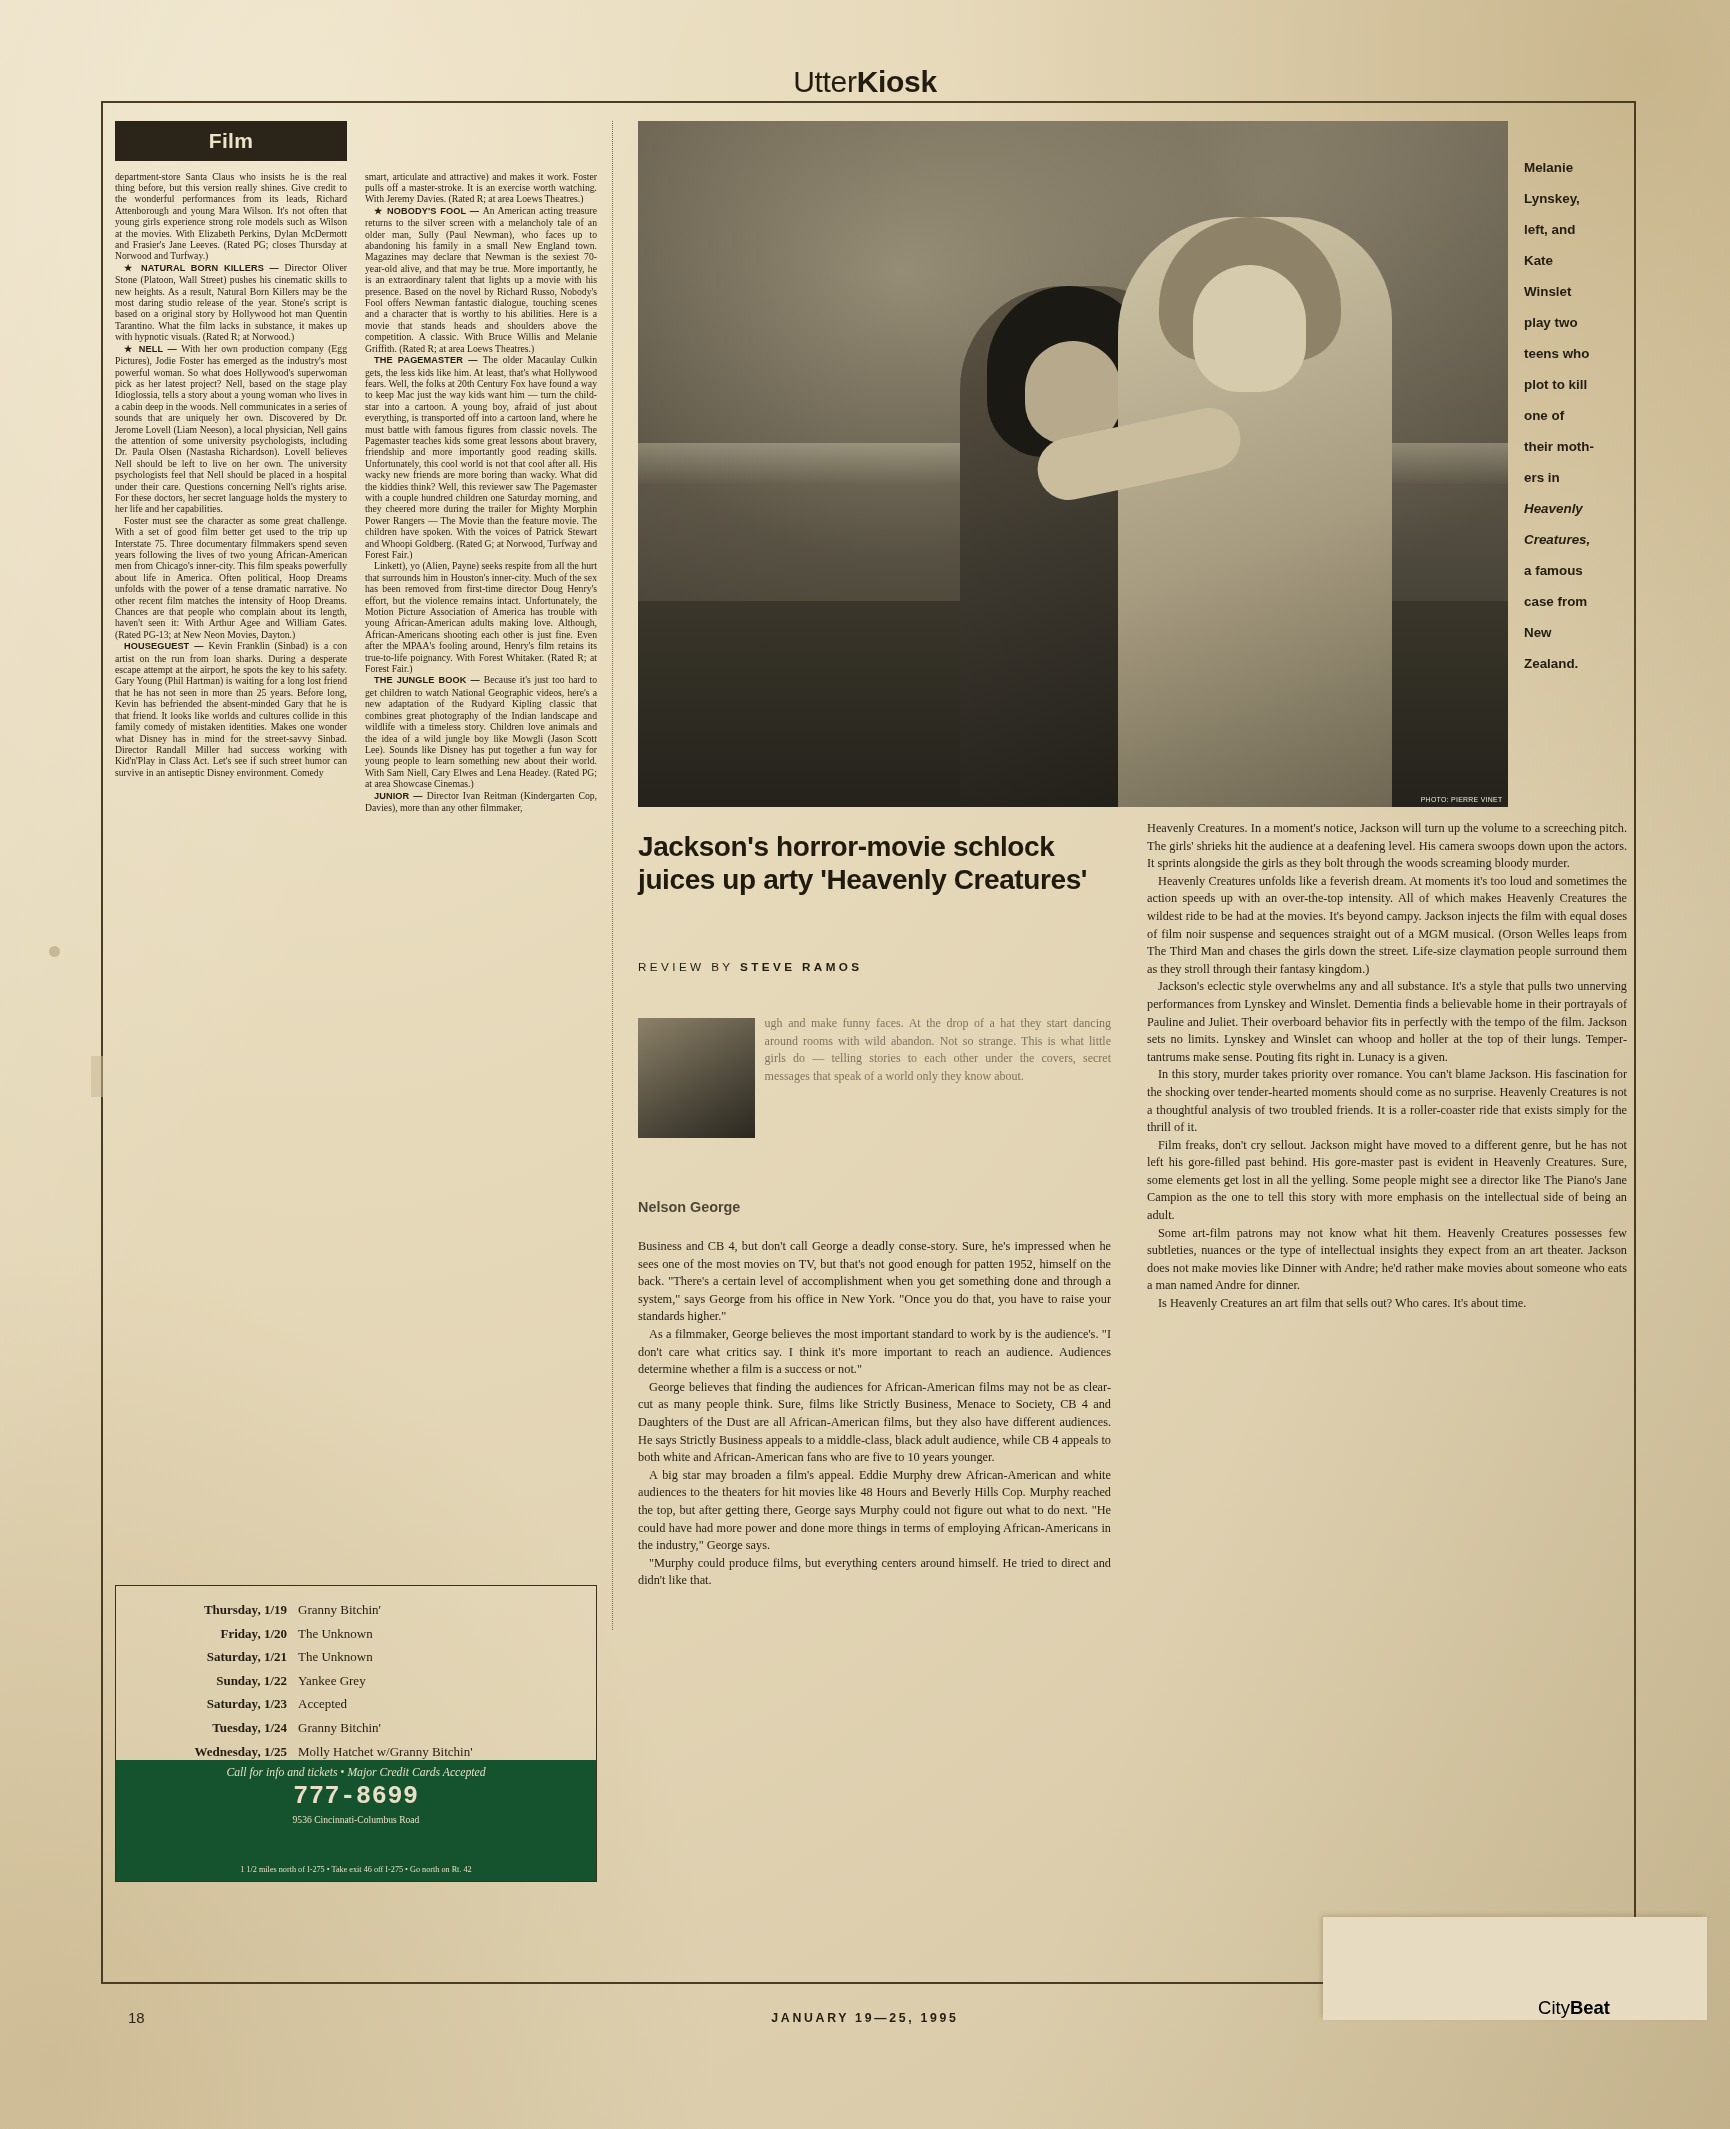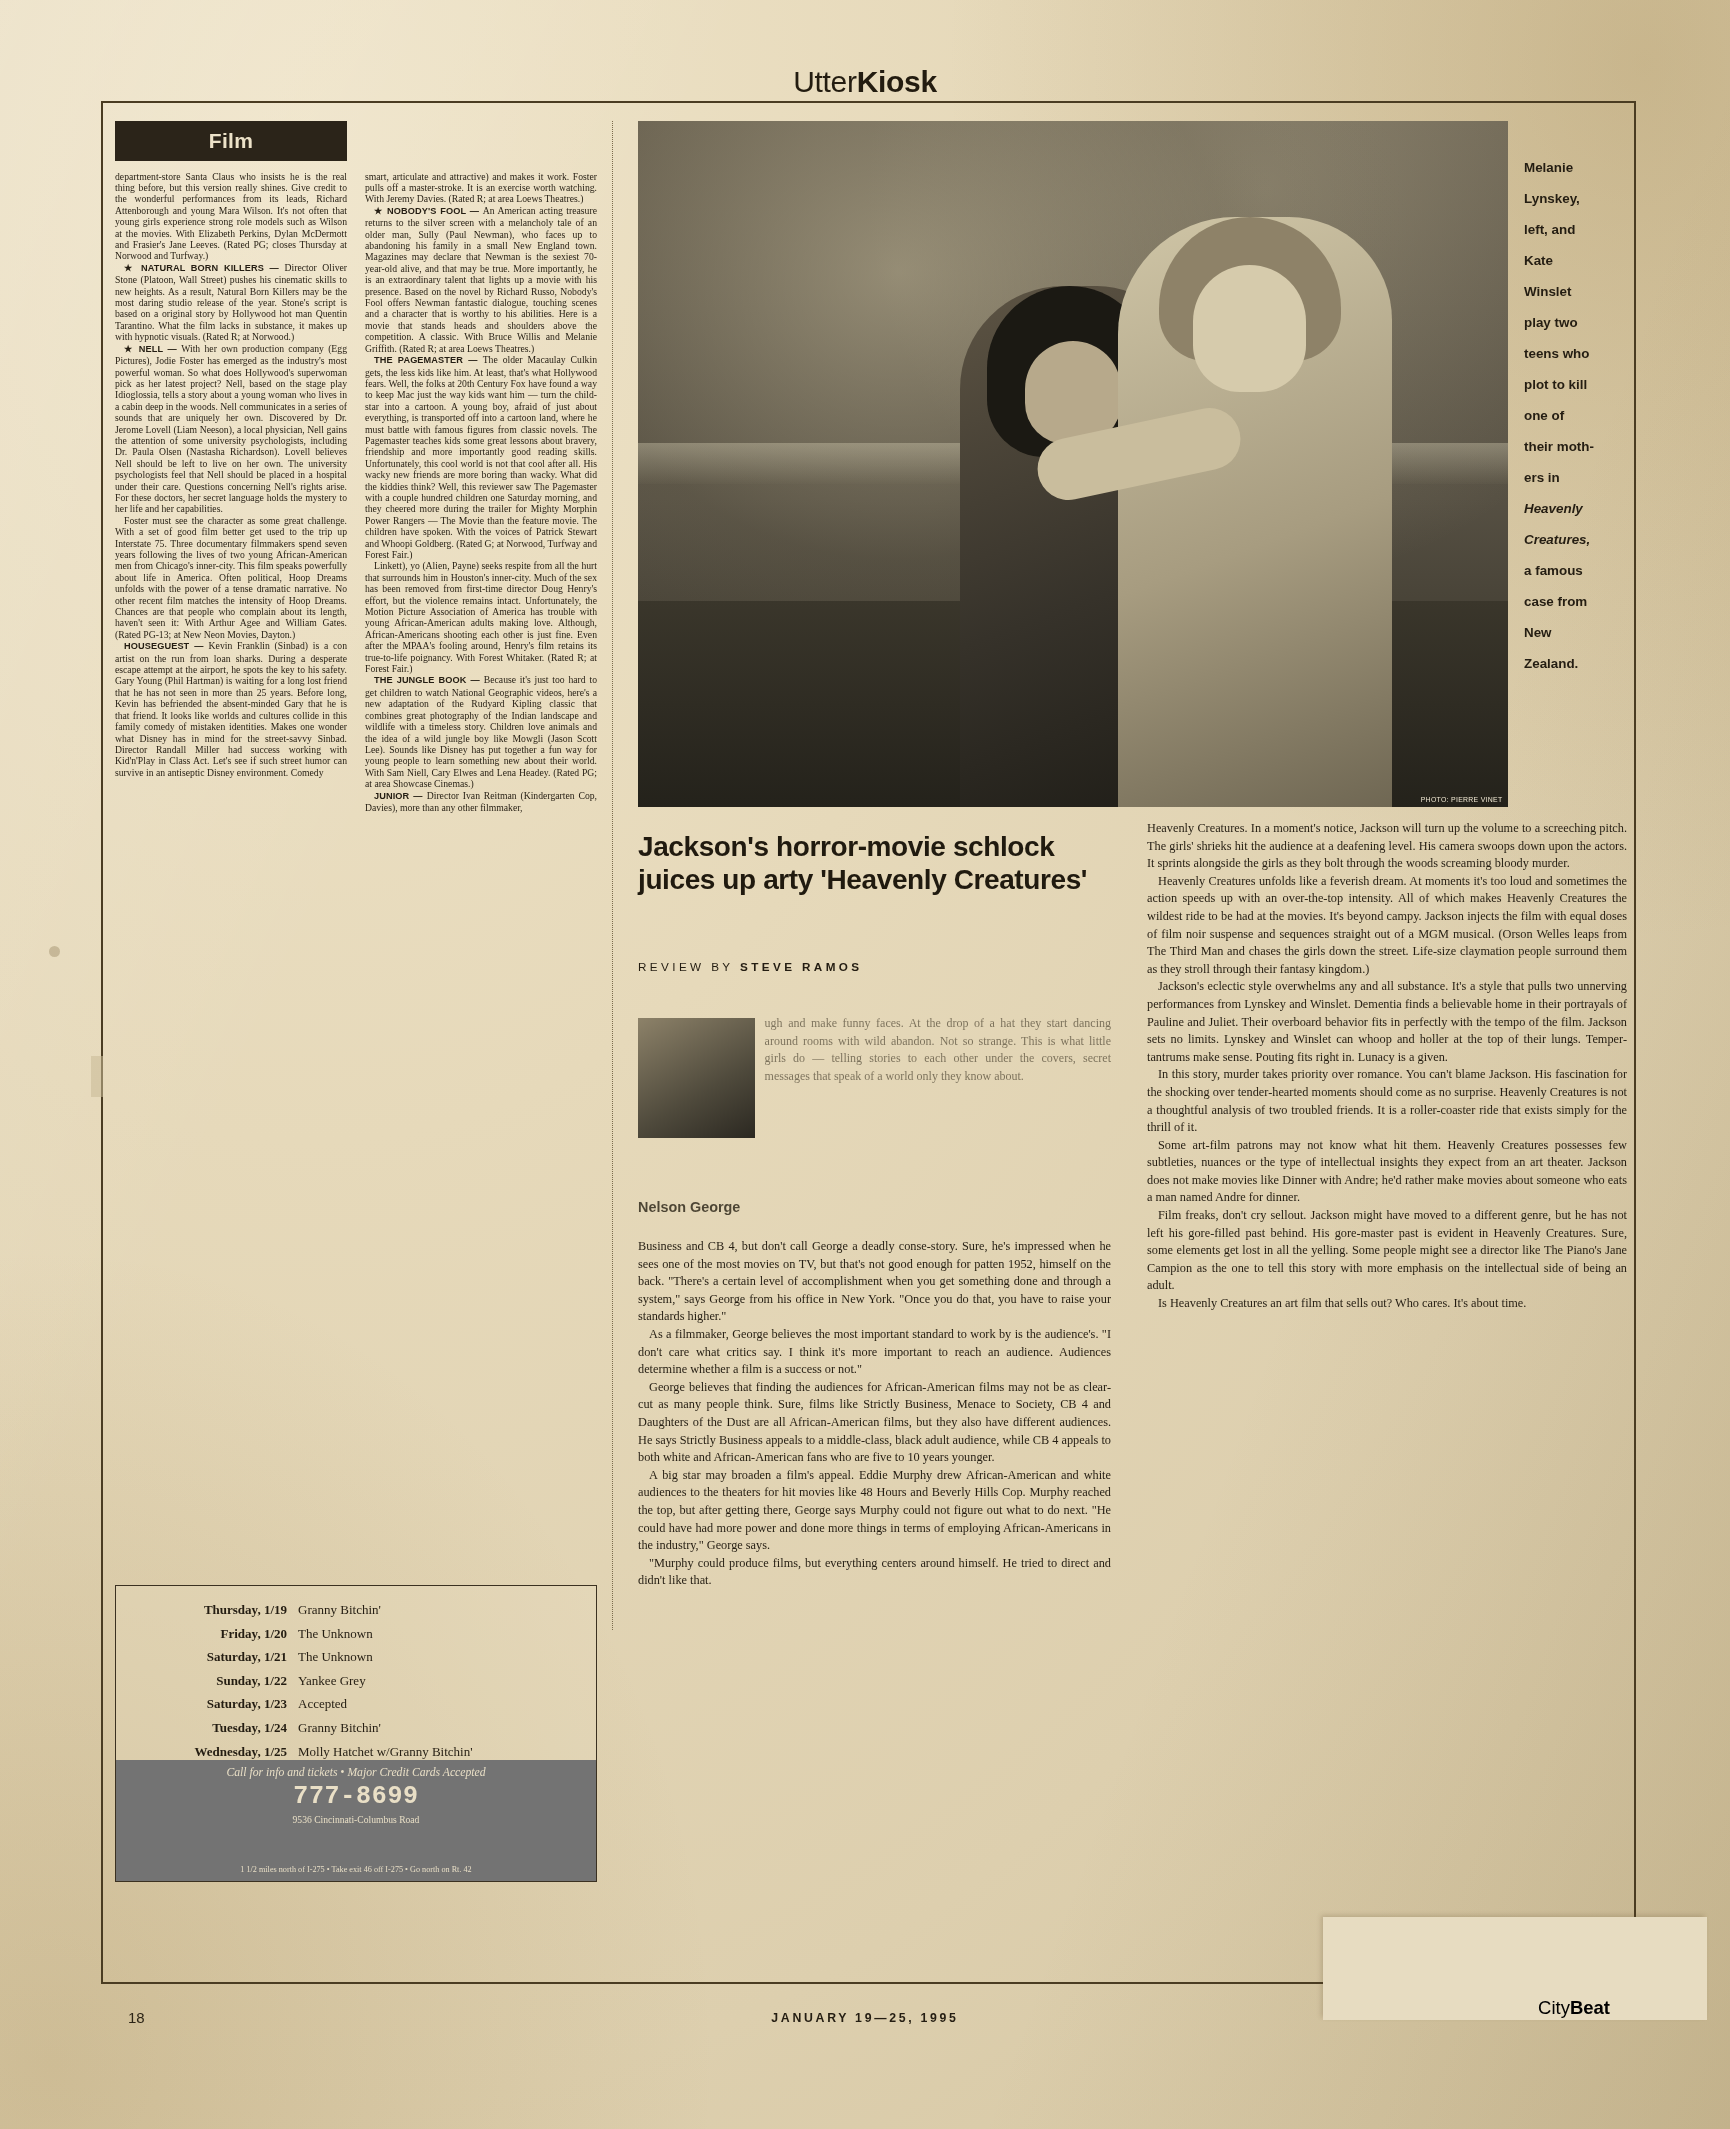--- a/index.html
+++ b/index.html
@@ -75,21 +75,21 @@
   }
   .listing table{
     position:relative;width:100%;border-collapse:collapse;margin-top:12.3px;
     font-size:13px;
   }
   .listing td.day{
     text-align:right;padding:3.8px 11px 3.8px 0;width:171px;font-weight:bold;
   }
   .listing td.act{text-align:left;padding:3.8px 0;}
   .listing .footer{
-    position:absolute;left:0;bottom:0;width:100%;background:#737373;color:#e9dfc6;
+    position:absolute;left:0;bottom:0;width:100%;background:#14532d;color:#e9dfc6;
     text-align:center;padding:6.2px 0 7.5px 0;
   }
   .listing .footer .l1{font-size:11.7px;font-style:italic;}
   .listing .footer .phone{font-family:Liberation Mono, monospace;font-size:25px;font-weight:bold;letter-spacing:0.7px;margin:2.7px 0 2.7px;}
   .listing .footer .l3{font-size:9.6px;}
   .listing .footer .l4{font-size:8.2px;margin-top:40px;}
 
   
   .photo{
     position:absolute;left:638px;top:121px;width:870px;height:686px;
@@ -355,22 +355,22 @@
     <p>As a filmmaker, George believes the most important standard to work by is the audience's. "I don't care what critics say. I think it's more important to reach an audience. Audiences determine whether a film is a success or not."</p>
     <p>George believes that finding the audiences for African-American films may not be as clear-cut as many people think. Sure, films like Strictly Business, Menace to Society, CB 4 and Daughters of the Dust are all African-American films, but they also have different audiences. He says Strictly Business appeals to a middle-class, black adult audience, while CB 4 appeals to both white and African-American fans who are five to 10 years younger.</p>
     <p>A big star may broaden a film's appeal. Eddie Murphy drew African-American and white audiences to the theaters for hit movies like 48 Hours and Beverly Hills Cop. Murphy reached the top, but after getting there, George says Murphy could not figure out what to do next. "He could have had more power and done more things in terms of employing African-Americans in the industry," George says.</p>
     <p>"Murphy could produce films, but everything centers around himself. He tried to direct and didn't like that.</p>
   </div>
 <div class="colB" id="colB">
     <p class="first">Heavenly Creatures. In a moment's notice, Jackson will turn up the volume to a screeching pitch. The girls' shrieks hit the audience at a deafening level. His camera swoops down upon the actors. It sprints alongside the girls as they bolt through the woods screaming bloody murder.</p>
     <p>Heavenly Creatures unfolds like a feverish dream. At moments it's too loud and sometimes the action speeds up with an over-the-top intensity. All of which makes Heavenly Creatures the wildest ride to be had at the movies. It's beyond campy. Jackson injects the film with equal doses of film noir suspense and sequences straight out of a MGM musical. (Orson Welles leaps from The Third Man and chases the girls down the street. Life-size claymation people surround them as they stroll through their fantasy kingdom.)</p>
     <p>Jackson's eclectic style overwhelms any and all substance. It's a style that pulls two unnerving performances from Lynskey and Winslet. Dementia finds a believable home in their portrayals of Pauline and Juliet. Their overboard behavior fits in perfectly with the tempo of the film. Jackson sets no limits. Lynskey and Winslet can whoop and holler at the top of their lungs. Temper-tantrums make sense. Pouting fits right in. Lunacy is a given.</p>
     <p>In this story, murder takes priority over romance. You can't blame Jackson. His fascination for the shocking over tender-hearted moments should come as no surprise. Heavenly Creatures is not a thoughtful analysis of two troubled friends. It is a roller-coaster ride that exists simply for the thrill of it.</p>
+    <p>Film freaks, don't cry sellout. Jackson might have moved to a different genre, but he has not left his gore-filled past behind. His gore-master past is evident in Heavenly Creatures. Sure, some elements get lost in all the yelling. Some people might see a director like The Piano's Jane Campion as the one to tell this story with more emphasis on the intellectual side of being an adult.</p>
     <p>Some art-film patrons may not know what hit them. Heavenly Creatures possesses few subtleties, nuances or the type of intellectual insights they expect from an art theater. Jackson does not make movies like Dinner with Andre; he'd rather make movies about someone who eats a man named Andre for dinner.</p>
-    <p>Film freaks, don't cry sellout. Jackson might have moved to a different genre, but he has not left his gore-filled past behind. His gore-master past is evident in Heavenly Creatures. Sure, some elements get lost in all the yelling. Some people might see a director like The Piano's Jane Campion as the one to tell this story with more emphasis on the intellectual side of being an adult.</p>
     <p>Is Heavenly Creatures an art film that sells out? Who cares. It's about time.</p>
   </div>
 
 <div class="torn"></div>
 <div class="citybeat">
   <span>City</span><b>Beat</b>
 </div>
 <div class="pagenum">18</div>
 <div class="dateline">JANUARY 19—25, 1995</div>
 

